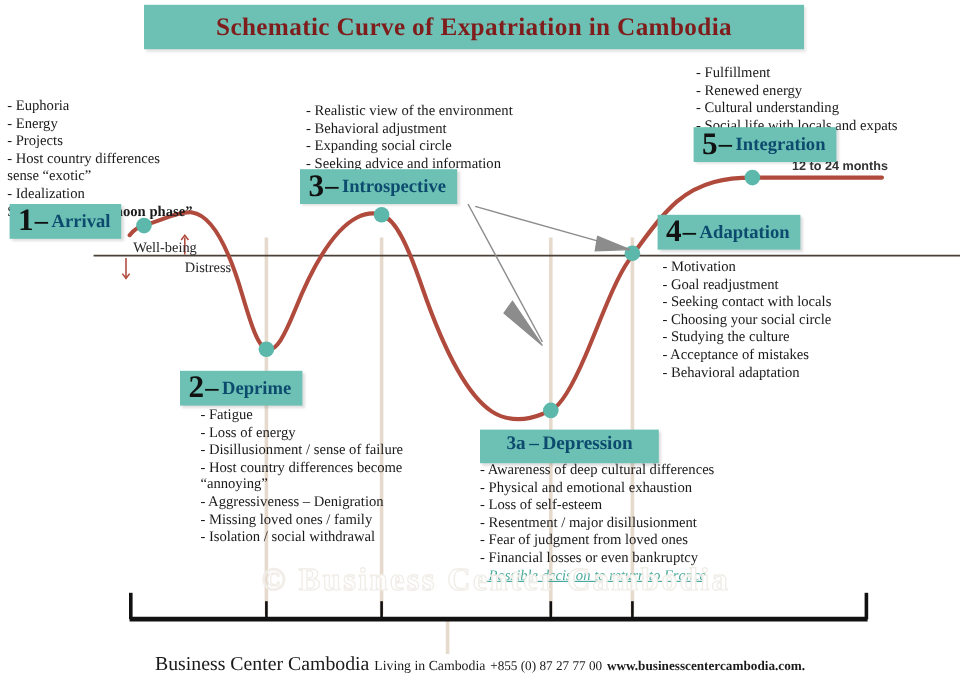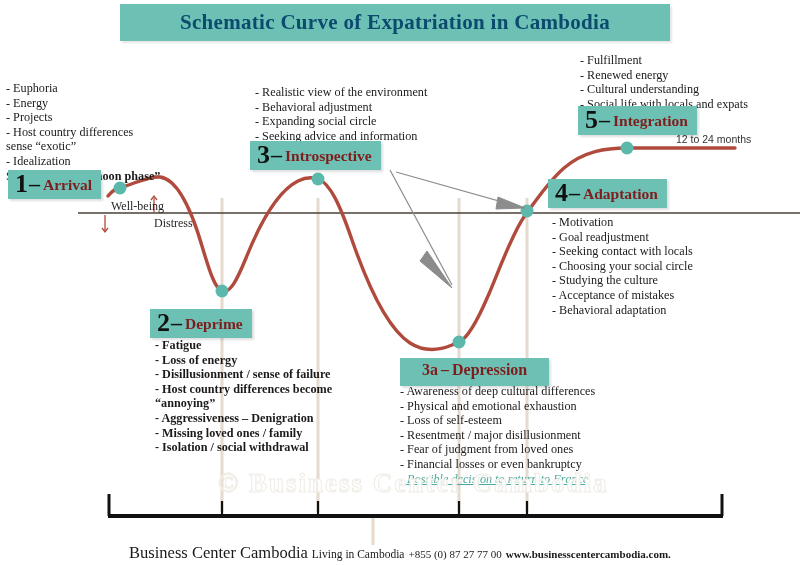--- a/index.html
+++ b/index.html
@@ -12,21 +12,21 @@
 
   
   #title-bar{
     position:absolute;left:120px;top:4px;width:550px;height:37px;
     background:#6cc1b4;
     display:flex;align-items:center;justify-content:center;
     box-shadow:2px 2px 2px rgba(0,0,0,.10);
   }
   #title-bar .t{
     font-family:"Liberation Serif", serif;
-    font-weight:bold;font-size:21px;color:#0c4a6e;letter-spacing:.3px;
+    font-weight:bold;font-size:21px;color:#7f1d1d;letter-spacing:.3px;
   }
 
   
   #chart-layer{position:absolute;left:0;top:0;width:800px;height:565px;}
 
   
   .badge{
     position:absolute;background:#6cc1b4;display:flex;align-items:center;
     box-shadow:2px 2px 2px rgba(0,0,0,.13);
     padding:1px 9px 2px 7px;white-space:nowrap;
@@ -34,21 +34,21 @@
   .badge .num{
     font-family:"Liberation Serif", serif;font-weight:bold;
     font-size:26px;line-height:26px;color:#111;
   }
   .badge .dash{
     font-family:"Liberation Serif", serif;font-weight:bold;
     font-size:22px;line-height:22px;color:#111;margin:0 3px 0 1px;
   }
   .badge .lab{
     font-family:"Liberation Serif", serif;font-weight:bold;
-    font-size:15.5px;line-height:17px;color:#7f1d1d;text-align:right;
+    font-size:15.5px;line-height:17px;color:#0c4a6e;text-align:right;
   }
   .badge.plain .lab{font-size:15px;}
 
   
   .list{position:absolute;font-size:12.2px;line-height:14.6px;color:#1a1a1a;}
   .list div{white-space:nowrap;}
   .list .bold{font-weight:bold;}
   .note-link{color:#4aa99c;font-style:italic;text-decoration:underline;}
 
   
@@ -145,21 +145,21 @@
     <line x1="722" y1="494" x2="722" y2="516" stroke-width="3"></line>
   </g>
 </svg>
 
 <div class="axis-lab" style="left:111px;top:199px;">
   <span>Well-being</span>
 </div>
 <div class="axis-lab" style="left:110px;top:216px;margin-left:44px;">
   <span>Distress</span>
 </div>
-<div class="months" style="left:676px;top:133px;">12 to 24 months</div>
+<div class="months" style="left:660px;top:133px;font-weight:bold;">12 to 24 months</div>
 
 <div class="list" style="left:6px;top:81px;">
   <div>- Euphoria</div>
   <div>- Energy</div>
   <div>- Projects</div>
   <div>- Host country differences</div>
   <div>sense “exotic”</div>
   <div>- Idealization</div>
   <div>
     <span>So-called </span><span class="bold">“honeymoon phase”</span>
@@ -169,21 +169,21 @@
   <span class="num">1</span>
   <span class="dash">–</span>
   <span class="lab">Arrival</span>
 </div>
 
 <div class="badge" style="left:150px;top:309px;">
   <span class="num">2</span>
   <span class="dash">–</span>
   <span class="lab">Deprime</span>
 </div>
-<div class="list" style="left:155px;top:338px;font-weight:bold;">
+<div class="list" style="left:167px;top:338px;">
   <div>- Fatigue</div>
   <div>- Loss of energy</div>
   <div>- Disillusionment / sense of failure</div>
   <div>- Host country differences become</div>
   <div>“annoying”</div>
   <div>- Aggressiveness – Denigration</div>
   <div>- Missing loved ones / family</div>
   <div>- Isolation / social withdrawal</div>
 </div>
 

